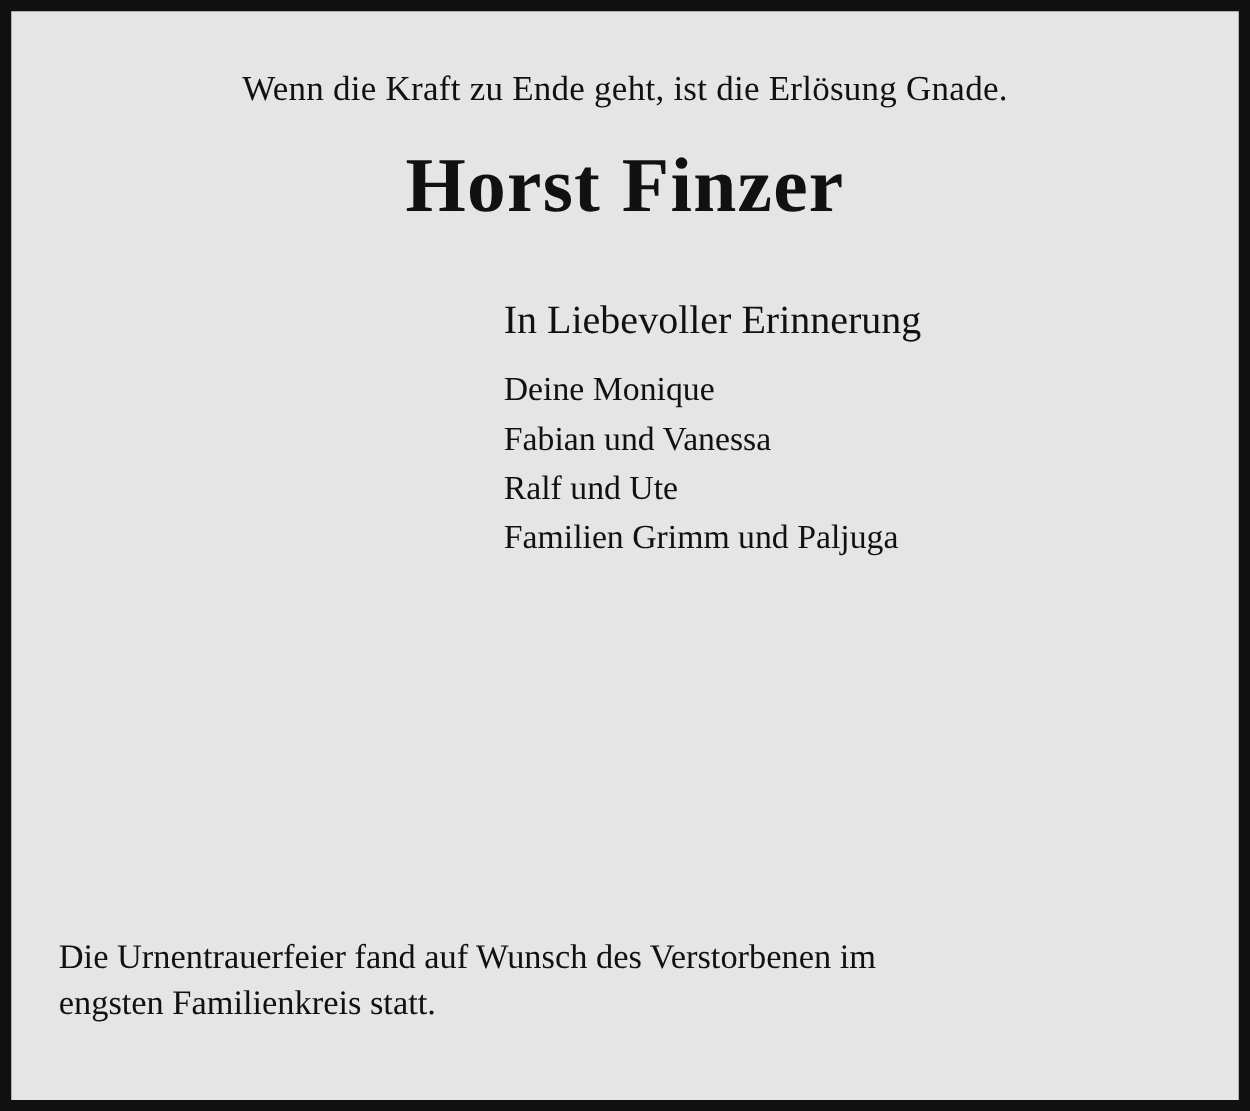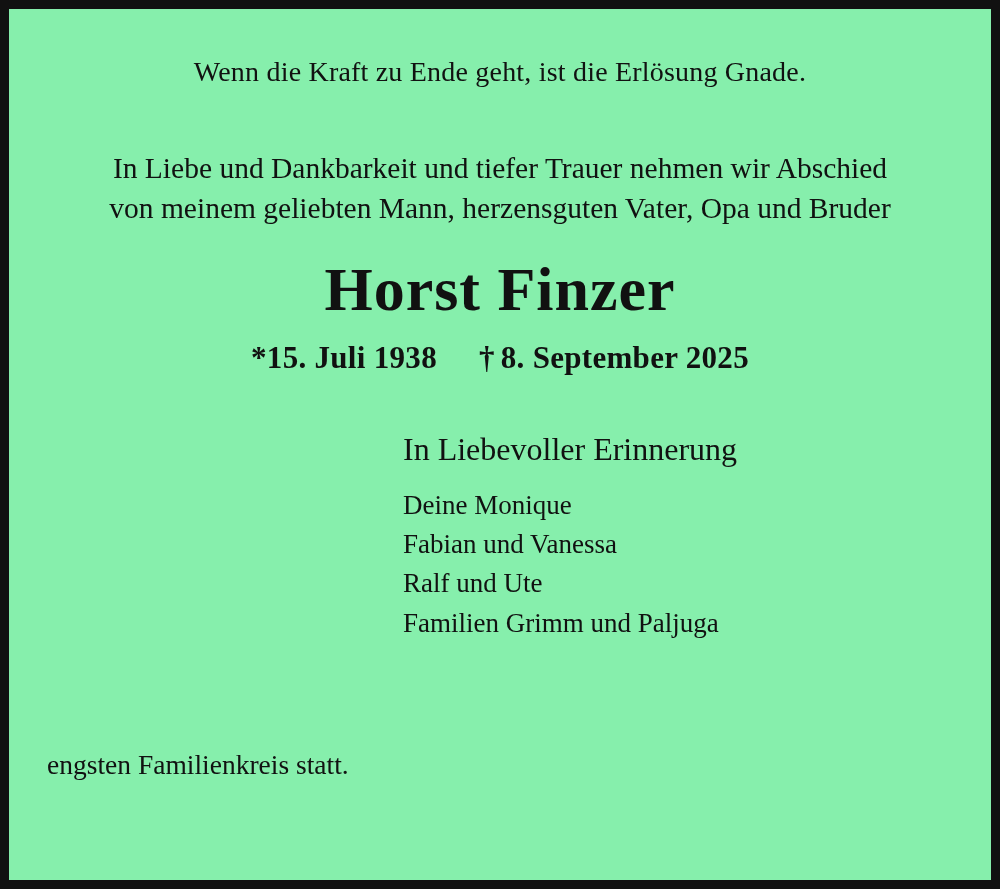--- a/index.html
+++ b/index.html
@@ -8,21 +8,21 @@
     background: #ffffff;
   }
   body {
     font-family: "Liberation Serif", "DejaVu Serif", serif;
   }
   .obituary {
     position: relative;
     width: 1000px;
     height: 889px;
     box-sizing: border-box;
-    background: #86efac;
+    background: #e5e5e5;
     border: 9px solid #111111;
     overflow: hidden;
   }
   .inner {
     position: absolute;
     left: 0;
     top: 0;
     width: 982px;
     height: 871px;
     padding: 0 38px;
@@ -88,38 +88,32 @@
   .footer div { white-space: nowrap; }
 </style>
 </head>
 <body>
 
 <div class="obituary">
   <div class="inner">
 
     <div class="motto">Wenn die Kraft zu Ende geht, ist die Erlösung Gnade.</div>
 
-    <div class="lead">
-      <div>In Liebe und Dankbarkeit und tiefer Trauer nehmen wir Abschied</div>
-      <div>von meinem geliebten Mann, herzensguten Vater, Opa und Bruder</div>
-    </div>
 
     <div class="name">Horst Finzer</div>
 
-    <div class="dates">
-      <span class="birth">*15. Juli 1938</span><span class="dagger">†</span><span>8. September 2025</span>
-    </div>
 
     <div class="remembrance">In Liebevoller Erinnerung</div>
 
     <div class="mourners">
       <div>Deine Monique</div>
       <div>Fabian und Vanessa</div>
       <div>Ralf und Ute</div>
       <div>Familien Grimm und Paljuga</div>
     </div>
 
     <div class="footer">
+      <div>Die Urnentrauerfeier fand auf Wunsch des Verstorbenen im</div>
       <div>engsten Familienkreis statt.</div>
     </div>
 
   </div>
 </div>
 
 </body></html>

